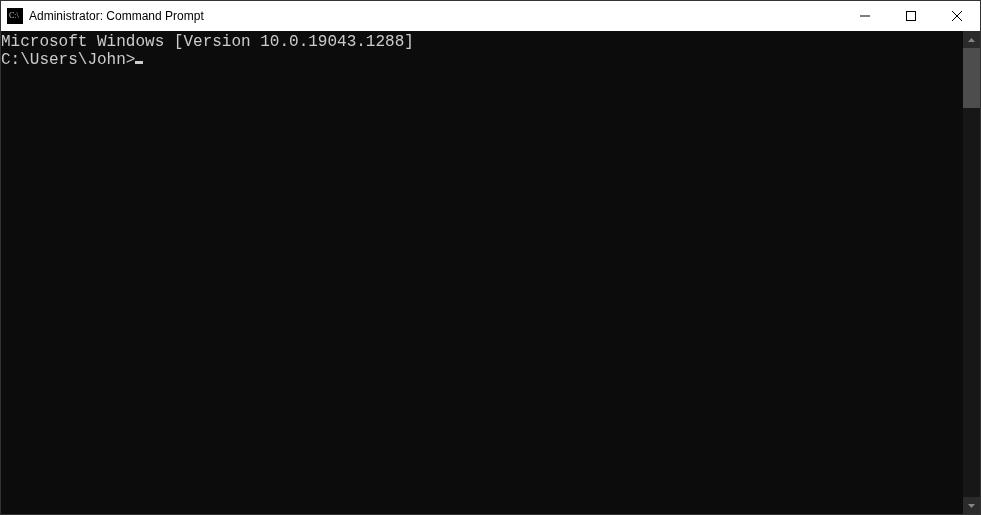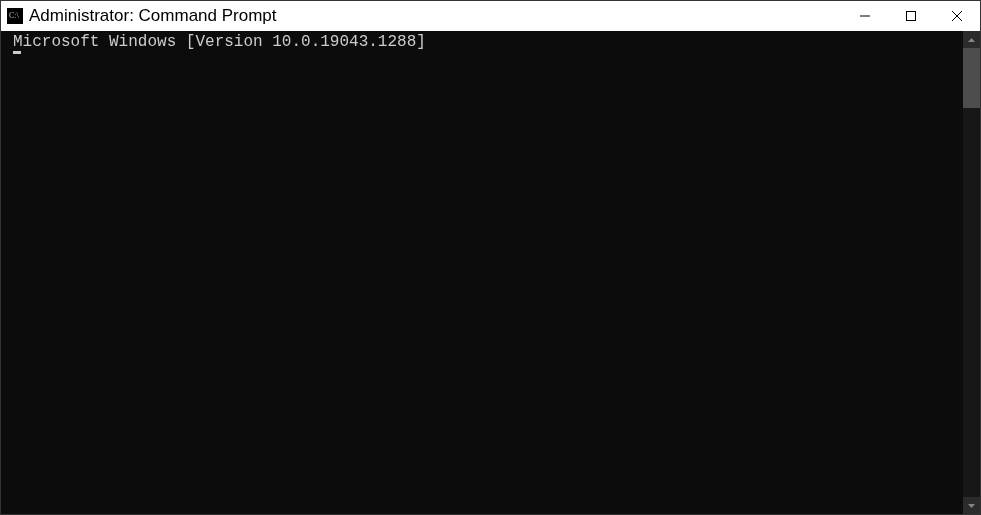--- a/index.html
+++ b/index.html
@@ -37,21 +37,21 @@
       gap: 6px;
     }
     .titlebar-icon {
       width: 16px;
       height: 16px;
       display: inline-flex;
       align-items: center;
       justify-content: center;
     }
     .titlebar-title {
-      font-size: 17px;
+      font-size: 12px;
       color: #000;
       line-height: 30px;
     }
     .titlebar-controls {
       display: flex;
       height: 100%;
     }
     .titlebar-btn {
       width: 46px;
       height: 30px;
@@ -68,21 +68,21 @@
       background: #0c0c0c;
       position: relative;
     }
     .terminal {
       flex: 1;
       background: #0c0c0c;
       color: #cccccc;
       font-family: Consolas, "Courier New", monospace;
       font-size: 16px;
       line-height: 18px;
-      padding: 2px 0 0 12px;
+      padding: 2px 0 0 0;
       white-space: pre;
       overflow: hidden;
     }
     .terminal-line {
       display: block;
     }
     .prompt-line {
       display: flex;
       align-items: baseline;
     }
@@ -160,21 +160,21 @@
       <button class="titlebar-btn close">
         <svg width="10" height="10" viewBox="0 0 10 10">
           <line x1="0" y1="0" x2="10" y2="10" stroke="#000" stroke-width="1"></line>
           <line x1="10" y1="0" x2="0" y2="10" stroke="#000" stroke-width="1"></line>
         </svg>
       </button>
     </div>
   </div>
 
   <div class="terminal-container">
-    <div class="terminal"><span class="terminal-line">Microsoft Windows [Version 10.0.19043.1288]</span><span class="terminal-line"></span><span class="prompt-line"><span class="cursor"></span></span></div>
+    <div class="terminal"><span class="terminal-line">Microsoft Windows [Version 10.0.19043.1288]</span><span class="terminal-line"></span><span class="prompt-line"><span>C:\Users\John&gt;</span><span class="cursor"></span></span></div>
 
     <div class="scrollbar">
       <div class="scrollbar-arrow">
         <svg width="7" height="4" viewBox="0 0 7 4">
           <polygon points="3.5,0 7,4 0,4" fill="#858585"></polygon>
         </svg>
       </div>
       <div class="scrollbar-track">
         <div class="scrollbar-thumb"></div>
       </div>

